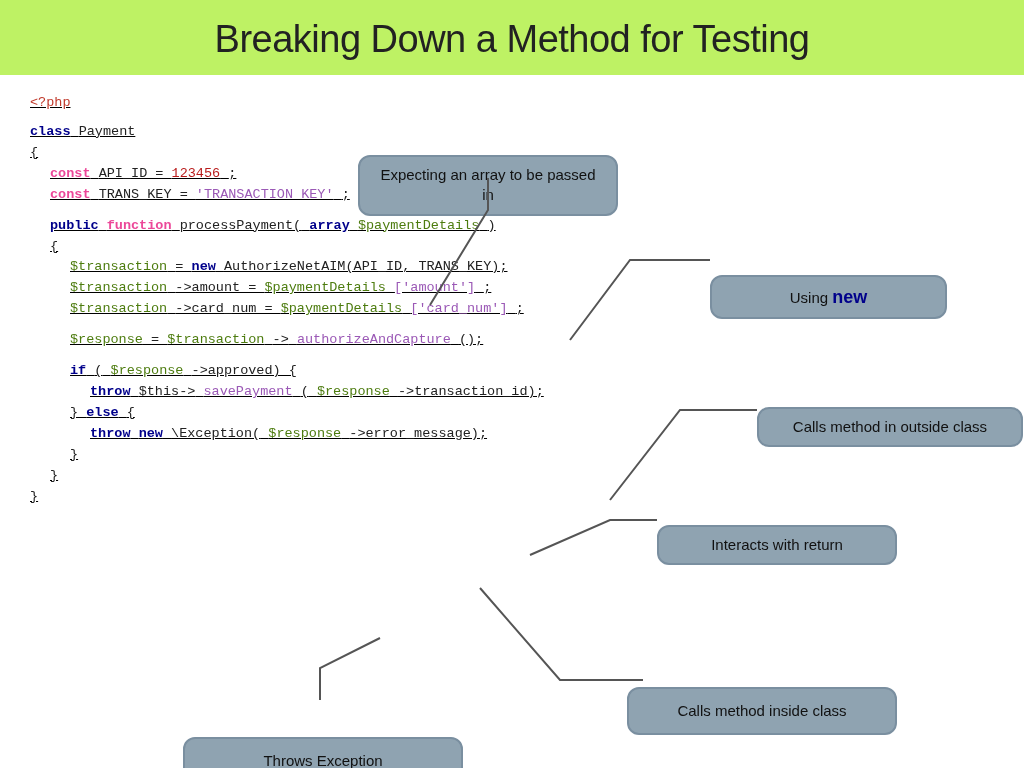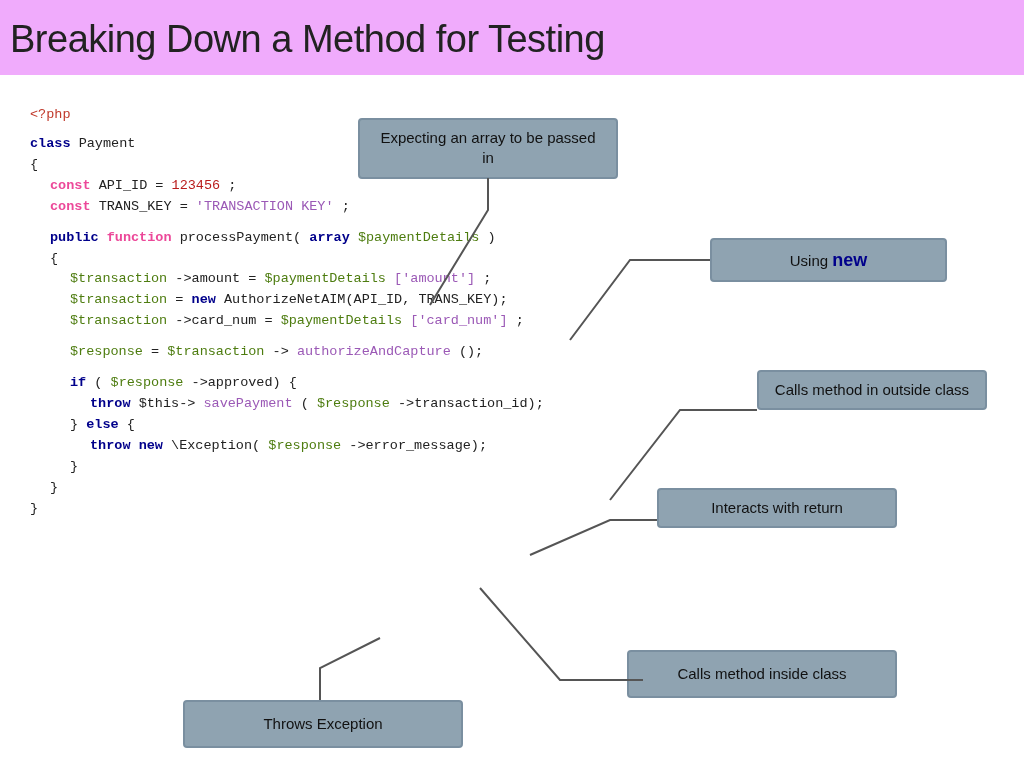--- a/index.html
+++ b/index.html
@@ -6,34 +6,36 @@
     body {
       font-family: 'Segoe UI', Arial, sans-serif;
       background: #fff;
       width: 1024px;
       height: 768px;
       overflow: hidden;
       position: relative;
     }
 
     #header {
-      background: #f0abfc;
+      background: #bef264;
+      text-align: center;
       padding: 18px 10px 14px;
       font-size: 38px;
       font-weight: 300;
       color: #222;
       letter-spacing: -0.5px;
     }
 
     #main {
       position: relative;
-      padding: 30px 30px 10px 30px;
+      padding: 18px 30px 10px 30px;
       font-family: 'Courier New', Courier, monospace;
       font-size: 13.5px;
       line-height: 1.55;
+      text-decoration: underline;
     }
 
     .php-tag { color: #c0392b; font-weight: normal; }
     .kw-class { color: #00008b; font-weight: bold; }
     .kw-const { color: #ec4899; font-weight: bold; }
     .kw-public { color: #00008b; font-weight: bold; }
     .kw-function { color: #ec4899; font-weight: bold; }
     .kw-array { color: #00008b; font-weight: bold; }
     .kw-new { color: #00008b; font-weight: bold; }
     .kw-if { color: #00008b; font-weight: bold; }
@@ -47,27 +49,28 @@
     .method-call { color: #9b59b6; }
     .code-line { white-space: nowrap; }
     .indent1 { padding-left: 20px; }
     .indent2 { padding-left: 40px; }
     .indent3 { padding-left: 60px; }
 
     .callout-box {
       position: absolute;
       background: #8fa3b1;
       border: 2px solid #7a8fa0;
-      border-radius: 4px;
+      border-radius: 12px;
       padding: 8px 14px;
       font-family: 'Segoe UI', Arial, sans-serif;
       font-size: 15px;
       color: #111;
       text-align: center;
       line-height: 1.35;
+      margin-top: 37px;
     }
 
     .callout-box .bold-blue {
       color: #00008b;
       font-weight: bold;
       font-size: 18px;
     }
 
     
     #svg-overlay {
@@ -124,31 +127,31 @@
     <span class="var"> $paymentDetails</span>
     <span class="plain">)</span>
   </div>
 
   <div class="code-line indent1">
     <span class="plain">{</span>
   </div>
 
   <div class="code-line indent2">
     <span class="var">$transaction</span>
+    <span class="plain"> = </span>
+    <span class="kw-new">new</span>
+    <span class="plain"> AuthorizeNetAIM(API_ID, TRANS_KEY);</span>
+  </div>
+
+  <div class="code-line indent2">
+    <span class="var">$transaction</span>
     <span class="plain">-&gt;amount = </span>
     <span class="var">$paymentDetails</span>
     <span class="val-str">['amount']</span>
     <span class="plain">;</span>
-  </div>
-
-  <div class="code-line indent2">
-    <span class="var">$transaction</span>
-    <span class="plain"> = </span>
-    <span class="kw-new">new</span>
-    <span class="plain"> AuthorizeNetAIM(API_ID, TRANS_KEY);</span>
   </div>
 
   <div class="code-line indent2">
     <span class="var">$transaction</span>
     <span class="plain">-&gt;card_num = </span>
     <span class="var">$paymentDetails</span>
     <span class="val-str">['card_num']</span>
     <span class="plain">;</span>
   </div>
 
@@ -212,21 +215,21 @@
 </div>
 
 <div class="callout-box" style="left: 358px; top: 118px; width: 260px;">
   <span>Expecting an array to be passed in</span>
 </div>
 
 <div class="callout-box" style="left: 710px; top: 238px; width: 237px;">
   <span>Using </span><span class="bold-blue">new</span>
 </div>
 
-<div class="callout-box" style="left: 757px; top: 370px; width: 230px;">
+<div class="callout-box" style="left: 757px; top: 370px; width: 266px;">
   <span>Calls method in outside class</span>
 </div>
 
 <div class="callout-box" style="left: 657px; top: 488px; width: 240px;">
   <span>Interacts with return</span>
 </div>
 
 <div class="callout-box" style="left: 183px; top: 700px; width: 280px; padding: 12px 14px;">
   <span>Throws Exception</span>
 </div>

